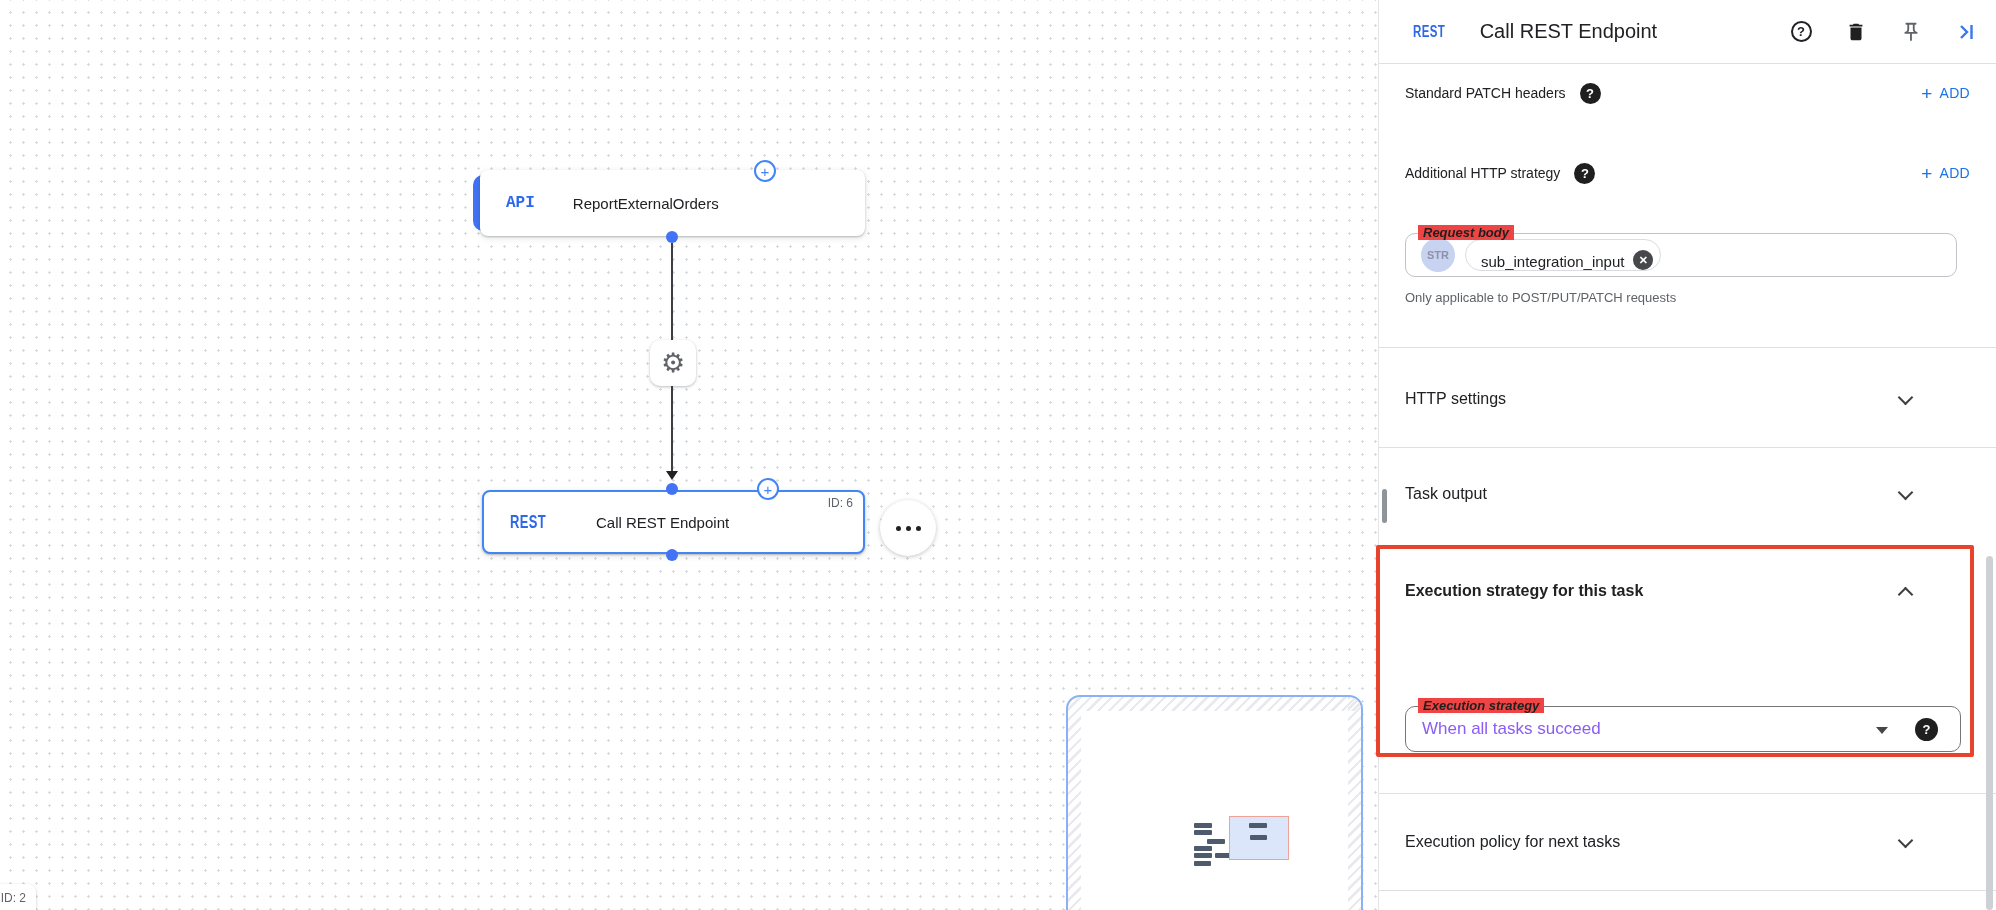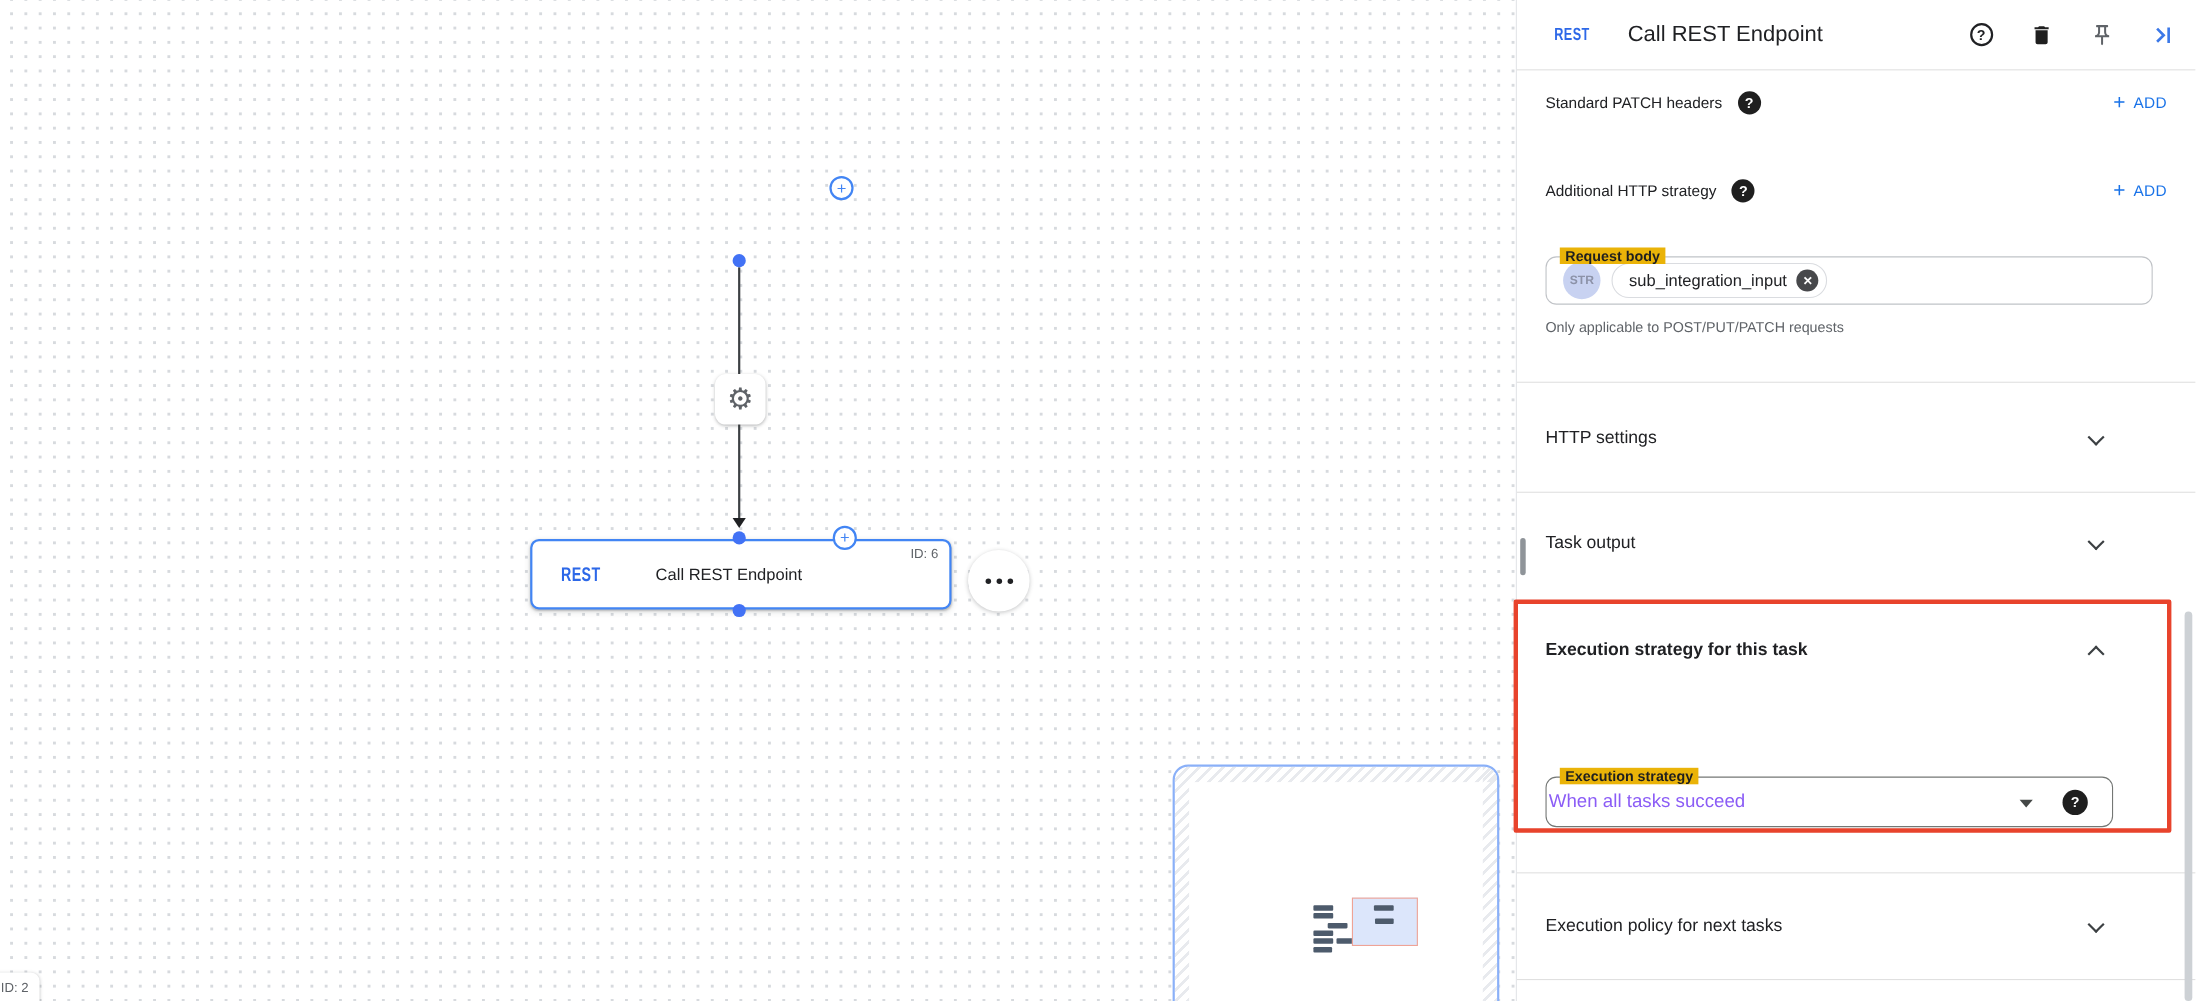--- a/index.html
+++ b/index.html
@@ -79,28 +79,28 @@
 
   .hdr-row { position:absolute; left:26px; right:26px; height:30px; display:flex; align-items:center; }
   .hdr-row .row-label { font-size:14px; color:#202124; }
   .hdr-row .help-filled { margin-left:14px; }
   .add-btn { margin-left:auto; display:flex; align-items:center; gap:7px; color:#1a73e8;
              font-size:14px; font-weight:500; letter-spacing:.3px; cursor:pointer; }
   .add-btn .plus { font-size:19px; font-weight:400; line-height:1; }
 
   .outlined-field { position:absolute; border:1px solid #c0c3c7; border-radius:10px;
                     background:#fff; display:flex; align-items:center; }
-  .field-label { position:absolute; top:-9px; left:12px; background:#eab308; padding:0 5px;
-                 font-size:13px; font-weight:700; color:#1f1f1f; white-space:nowrap; }
+  .field-label { position:absolute; top:-9px; left:12px; background:#ef4444; padding:0 5px;
+                 font-size:13px; font-weight:700; color:#1f1f1f; white-space:nowrap;font-style:italic; }
   #request-body-field { left:26px; top:233px; width:552px; height:44px; padding-left:15px; gap:10px; }
   .type-chip { width:34px; height:34px; border-radius:50%; background:#c8d2f1; color:#8c92a8;
                font-size:11px; font-weight:700; display:flex; align-items:center;
                justify-content:center; flex:none; }
   .value-chip { height:32px; border-radius:16px; border:1px solid #dadce0; background:#fff;
-                display:flex; align-items:center; gap:9px; padding:0 7px 0 15px; cursor:pointer; }
+                display:flex; align-items:flex-end; gap:9px; padding:0 7px 0 15px; cursor:pointer; }
   .value-chip .chip-text { font-size:15px; color:#202124; }
   .chip-x { width:20px; height:20px; border-radius:50%; background:#47484b; color:#fff;
             font-size:11px; font-weight:700; display:flex; align-items:center;
             justify-content:center; cursor:pointer; }
   .helper-text { position:absolute; left:26px; top:290px; font-size:13px; color:#5f6368; }
 
   .divider { position:absolute; left:0; width:100%; height:1px; background:#e0e0e0; }
 
   .section-title { position:absolute; left:26px; font-size:16px; font-weight:500; color:#202124; }
   .chev { position:absolute; width:11px; height:11px; border-right:2.4px solid #3c4043;
@@ -108,41 +108,48 @@
   .chev.down { transform:rotate(45deg); }
   .chev.up { transform:rotate(-135deg); }
   .left-scroll-mark { position:absolute; left:3px; top:489px; width:5px; height:34px;
                       background:#8f9499; border-radius:3px; }
 
   .exec-desc { position:absolute; left:24px; top:617px; width:522px; font-size:14.5px;
                line-height:23.5px; color:#5f6368; }
   .learn-link { color:#1a73e8; text-decoration:underline; cursor:pointer; }
   .ext-icon { display:inline-block; vertical-align:-2px; margin-left:4px; }
 
-  #exec-field { left:26px; top:706px; width:516px; height:46px; border-color:#747775;
-                padding-left:2px; }
+  #exec-field { left:26px; top:706px; width:556px; height:46px; border-color:#747775;
+                padding-left:16px; }
   #exec-field .value { font-size:17px; color:#8b5cf6;text-align:center; }
   .dd-caret { position:absolute; right:72px; top:20px; width:0; height:0;
               border-left:6px solid transparent; border-right:6px solid transparent;
               border-top:7px solid #444746; cursor:pointer; }
   #exec-field .help-filled { position:absolute; right:22px; top:11px; width:23px; height:23px; }
 
   #highlight-box { position:absolute; left:1376px; top:545px; width:598px; height:212px;
                    border:4px solid #e8432c; border-radius:2px; z-index:6; pointer-events:none; }
 
   #panel-scrollbar { position:absolute; left:1986px; top:556px; width:7px; height:354px;
                      background:#cdd1d5; border-radius:4px; z-index:7; cursor:pointer; }
 </style>
 </head>
 <body>
 
 <div id="stage">
 
   <div id="canvas">
 
+    <div class="node-wrap" style="left:480px; top:170px; width:385px; height:66px;">
+      <div class="trigger-pill"></div>
+      <div class="node-card">
+        <span class="badge-api">API</span>
+        <span class="node-label" style="margin-left:38px;">ReportExternalOrders</span>
+      </div>
+    </div>
     <div class="plus-circle" style="left:754px; top:160px;">+</div>
     <div class="conn-dot" style="left:666px; top:231px;"></div>
 
     <div class="edge-line" style="left:671px; top:243px; height:228px;"></div>
     <div class="gear-card" style="left:650px; top:340px;">
       <span class="gear-glyph">⚙</span>
     </div>
     <div class="edge-arrow" style="left:666px; top:471px;"></div>
     <div class="conn-dot" style="left:666px; top:483px;"></div>
 

